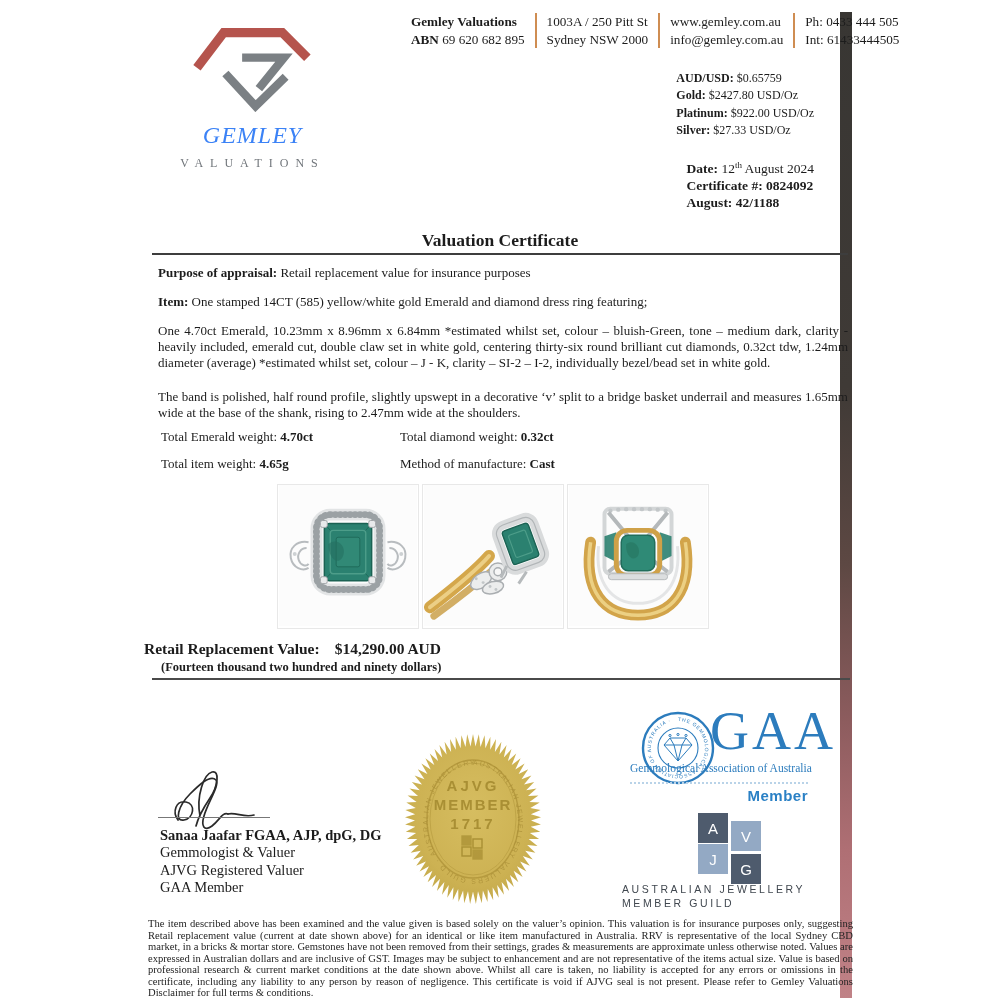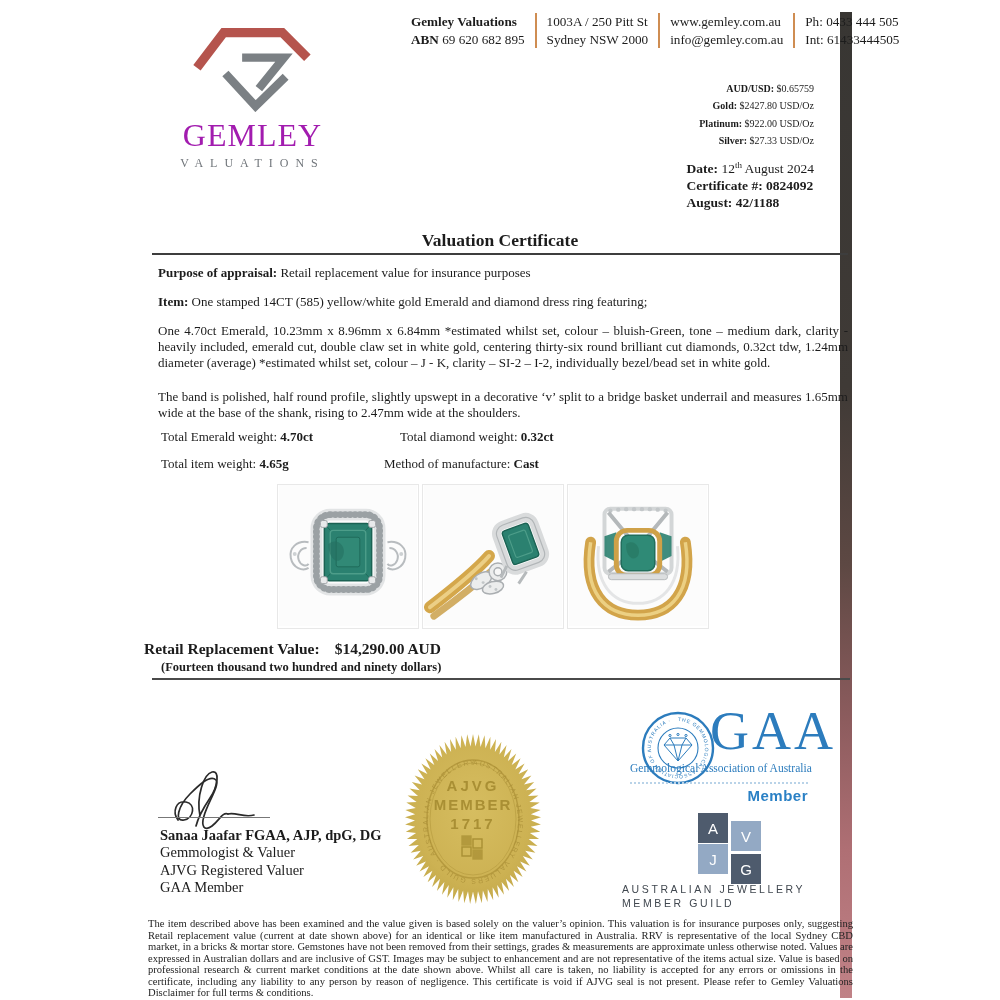--- a/index.html
+++ b/index.html
@@ -14,25 +14,25 @@
 
   
   .header-info{left:363px;top:13px;display:flex;font-size:13.2px;line-height:17.5px;margin-left:48px;}
   .hdr-col{padding:0 10px;white-space:nowrap;}
   .hdr-col:first-child{padding-left:0;}
   .hdr-col + .hdr-col{border-left:2px solid #cf8d52;}
 
   
   .logo-block{left:165px;top:20px;width:175px;text-align:center;}
   .logo-mark{display:block;margin:0 auto;}
-  .logo-word{font-size:32px;letter-spacing:1px;color:#a21caf;margin-top:6px;line-height:34px;}
+  .logo-word{font-size:24px;letter-spacing:1px;color:#3b82f6;margin-top:6px;line-height:34px;font-style:italic;}
   .logo-tag{font-size:12px;letter-spacing:7px;color:#70757a;margin-top:4px;}
 
   
-  .rates-block{right:186px;top:80px;text-align:right;font-size:10px;line-height:17.3px;white-space:nowrap;}
+  .rates-block{right:186px;top:70px;font-size:12px;line-height:17.3px;white-space:nowrap;}
   .meta-block{right:186px;top:156px;text-align:left;font-size:13.5px;line-height:17.3px;white-space:nowrap;}
   sup{font-size:9px;}
 
   
   .title{left:152px;top:230px;width:696px;text-align:center;font-weight:bold;font-size:17.5px;}
   .title-rule{left:152px;top:253px;width:696px;border-top:2px solid #3d3d3d;}
 
   
   .para{left:158px;width:690px;font-size:13px;line-height:16.2px;}
   .just{text-align:justify;}
@@ -147,21 +147,21 @@
 
   <div class="abs w-label" style="left:161px;top:429px">
     <span>Total Emerald weight:</span> <b>4.70ct</b>
   </div>
   <div class="abs w-label" style="left:400px;top:429px">
     <span>Total diamond weight:</span> <b>0.32ct</b>
   </div>
   <div class="abs w-label" style="left:161px;top:456px">
     <span>Total item weight:</span> <b>4.65g</b>
   </div>
-  <div class="abs w-label" style="left:384px;top:456px">
+  <div class="abs w-label" style="left:400px;top:456px">
     <span>Method of manufacture:</span> <b>Cast</b>
   </div>
 
   <div class="abs photos">
     <div class="photo">
       <svg width="140" height="141" viewBox="0 0 140 143">
         <rect width="140" height="143" fill="#fcfcfc"></rect>
         <g stroke="#b8bcbf" fill="none" stroke-width="2">
           <path d="M 30,58 C 18,56 10,64 12,74 C 14,84 24,88 30,84"></path>
           <path d="M 28,64 C 22,64 18,70 20,76 C 22,82 28,83 30,80"></path>

